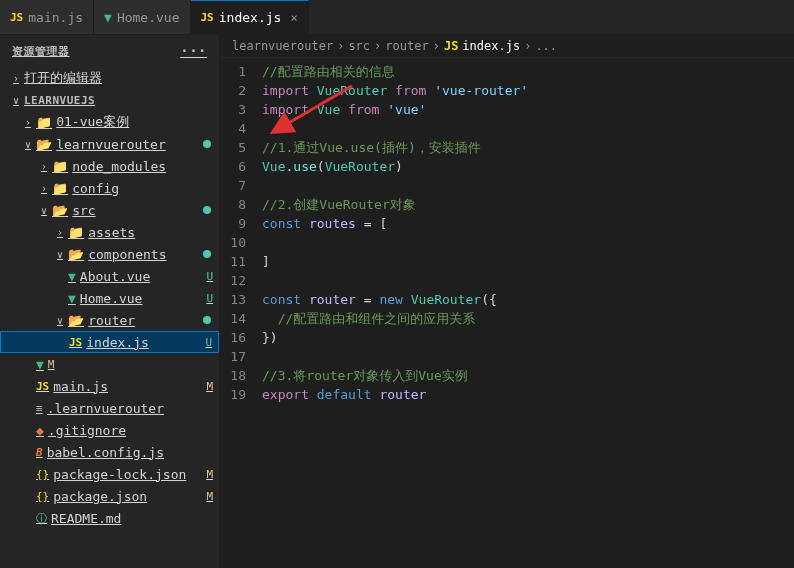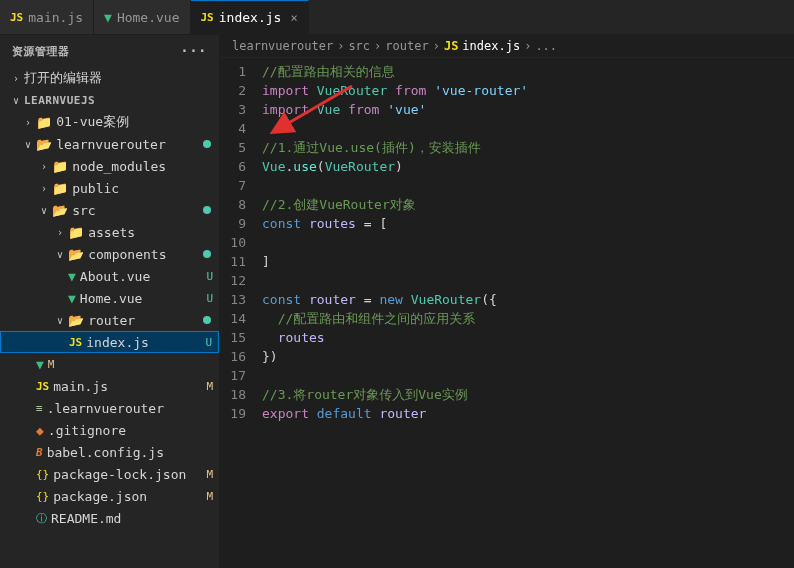--- a/index.html
+++ b/index.html
@@ -59,20 +59,21 @@
     
     .sidebar {
       width: 220px;
       background: #252526;
       flex-shrink: 0;
       overflow-y: auto;
       overflow-x: hidden;
       border-right: 1px solid #1e1e1e;
       display: flex;
       flex-direction: column;
+      text-decoration: underline;
     }
 
     .sidebar-header {
       display: flex;
       align-items: center;
       justify-content: space-between;
       padding: 8px 12px;
       font-size: 11px;
       font-weight: 700;
       color: #bbbbbb;
@@ -254,21 +255,21 @@
 
     <div class="tree-item" style="padding-left:36px;">
       <span class="tree-arrow">›</span>
       <span style="margin-right:4px; color:#dcb67a;">📁</span>
       <span class="tree-label">node_modules</span>
     </div>
 
     <div class="tree-item" style="padding-left:36px;">
       <span class="tree-arrow">›</span>
       <span style="margin-right:4px; color:#dcb67a;">📁</span>
-      <span class="tree-label">public</span>
+      <span class="tree-label">config</span>
     </div>
 
     <div class="tree-item" style="padding-left:36px;">
       <span class="tree-arrow">∨</span>
       <span style="margin-right:4px; color:#dcb67a;">📂</span>
       <span class="tree-label">src</span>
       <span class="tree-dot" style="margin-left:auto;"></span>
     </div>
 
     <div class="tree-item" style="padding-left:52px;">
@@ -442,24 +443,20 @@
       <div class="code-line">
         <span class="line-number">13</span>
         <span class="line-content"><span class="c-keyword">const</span><span class="c-text"> </span><span class="c-variable">router</span><span class="c-text"> = </span><span class="c-keyword">new</span><span class="c-text"> </span><span class="c-class">VueRouter</span><span class="c-text">({</span></span>
       </div>
 
       <div class="code-line">
         <span class="line-number">14</span>
         <span class="line-content"><span class="c-comment">  //配置路由和组件之间的应用关系</span></span>
       </div>
 
-      <div class="code-line">
-        <span class="line-number">15</span>
-        <span class="line-content"><span class="c-text">  </span><span class="c-variable">routes</span></span>
-      </div>
 
       <div class="code-line">
         <span class="line-number">16</span>
         <span class="line-content"><span class="c-text">})</span></span>
       </div>
 
       <div class="code-line">
         <span class="line-number">17</span>
         <span class="line-content"> </span>
       </div>

